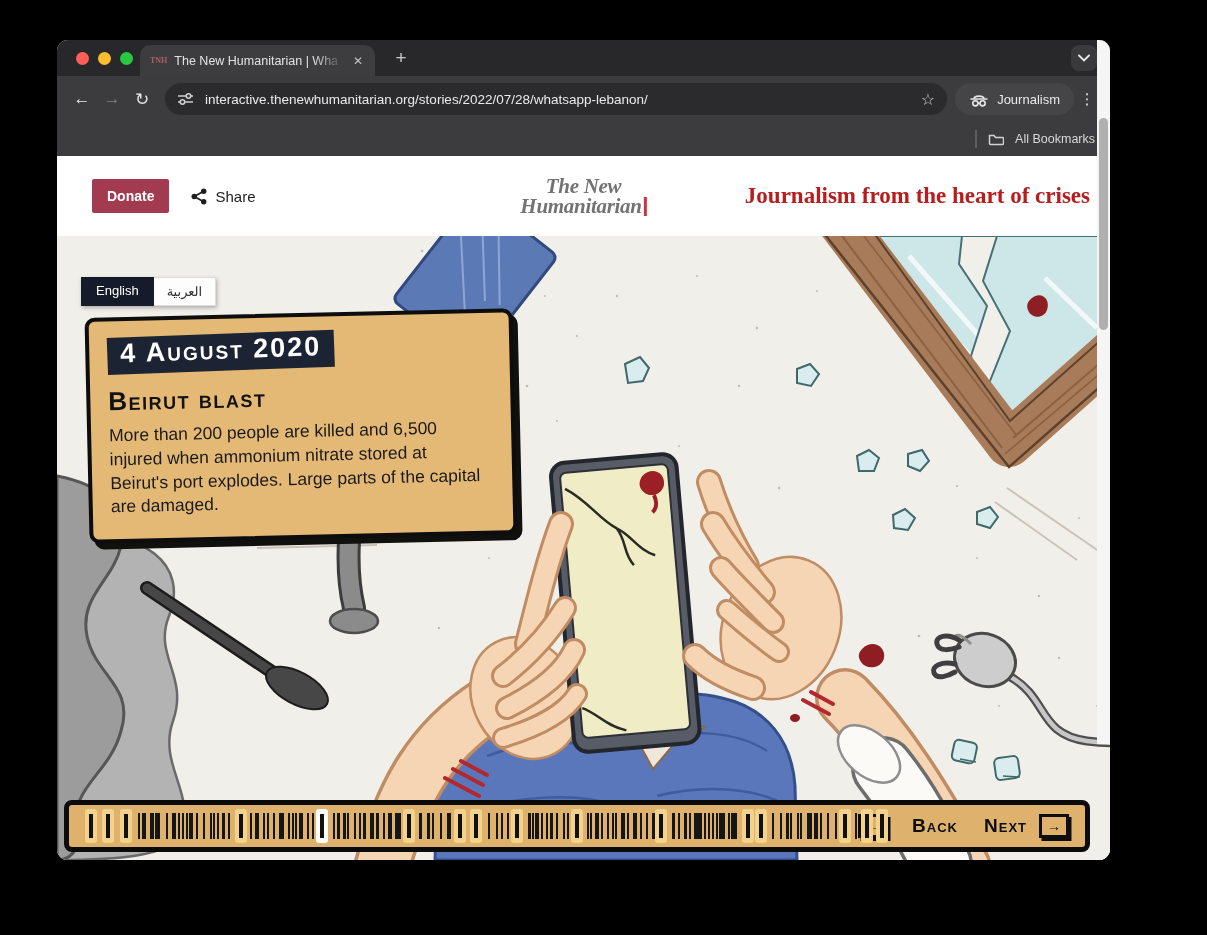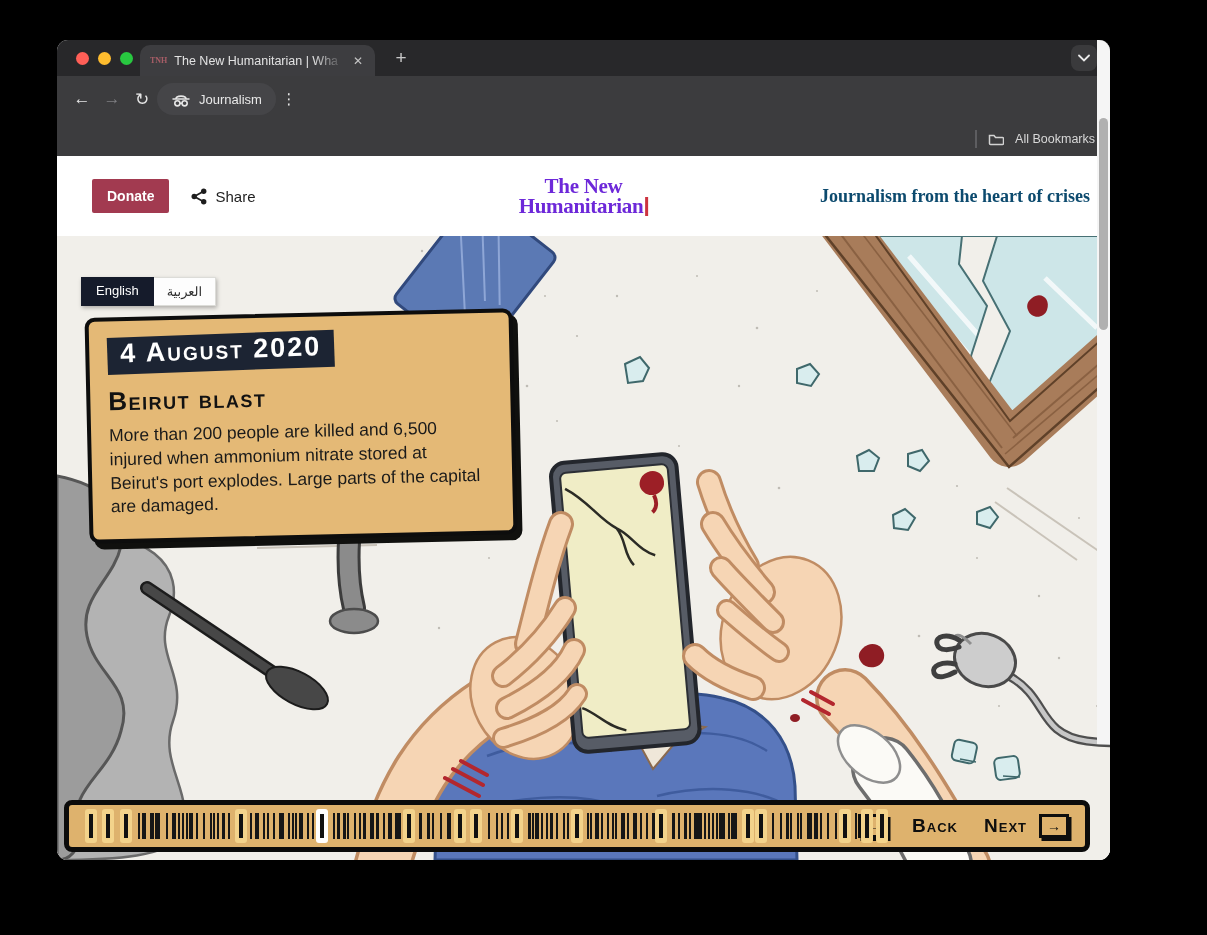--- a/index.html
+++ b/index.html
@@ -44,25 +44,25 @@
   .bm-divider { width:2px; height:18px; background:#5d5d60; }
   .bm-label { color:#d8d8d8; font-size:12.5px; }
 
   
   .page { position:relative; height:704px; background:#fff; }
   .site-header { height:80px; background:#fff; display:flex; align-items:center; position:relative; }
   .donate { margin-left:35px; background:#a23a50; color:#fff; font-weight:bold; font-size:14px;
             padding:9px 15px; border-radius:2px; border:none; }
   .share { display:flex; align-items:center; gap:8px; margin-left:22px; font-size:15px; color:#1e1e1e; }
   .logo { position:absolute; left:50%; transform:translateX(-50%); text-align:center;
-          font-family:"Liberation Serif", serif; font-weight:bold; color:#6d28d9; }
+          font-family:"Liberation Serif", serif; font-weight:bold; color:#737373;font-style:italic; }
   .logo div { font-size:21px; line-height:20px; letter-spacing:-0.3px; }
   .logo-bar { display:inline-block; width:3px; height:19px; background:#cc3340; margin-left:2px; vertical-align:-3px; }
   .tagline { margin-left:auto; margin-right:20px; font-family:"Liberation Serif", serif; font-weight:bold;
-             font-size:18px; color:#0c4a6e; }
+             font-size:23px; color:#b91c1c; }
 
   
   .stage { position:relative; height:624px; background:#f1efea; overflow:hidden; }
   .illu { position:absolute; left:0; top:0; }
 
   .lang { position:absolute; left:24px; top:41px; display:flex; box-shadow:1px 2px 4px rgba(0,0,0,.28); }
   .lang-en { background:#151b2b; color:#fff; font-size:13px; padding:6px 15px; }
   .lang-ar { background:#fdfdfd; color:#2e2e2e; font-size:13px; padding:6px 13px; border:1px solid #dcdcd8; border-left:none; }
 
   .card { position:absolute; left:30px; top:77px; width:428px; background:#e4b976; border:4px solid #0d0d0d;
@@ -116,20 +116,32 @@
       <svg width="12" height="8" viewBox="0 0 12 8">
         <polyline points="1,1.5 6,6.5 11,1.5" fill="none" stroke="#e8e8e8" stroke-width="1.8" stroke-linecap="round"></polyline>
       </svg>
     </div>
   </div>
 
   <div class="toolbar">
     <div class="nav-btn">←</div>
     <div class="nav-btn dim">→</div>
     <div class="nav-btn">↻</div>
+    <div class="urlbar">
+      <svg width="17" height="14" viewBox="0 0 17 14">
+        <g stroke="#cfcfcf" stroke-width="1.6" fill="none">
+          <line x1="1" y1="4" x2="16" y2="4"></line>
+            <circle cx="11.5" cy="4" r="2.2" fill="#2b2b2d"></circle>
+          <line x1="1" y1="10" x2="16" y2="10"></line>
+            <circle cx="5.5" cy="10" r="2.2" fill="#2b2b2d"></circle>
+        </g>
+      </svg>
+      <span class="url-text">interactive.thenewhumanitarian.org/stories/2022/07/28/whatsapp-lebanon/</span>
+      <span class="star">☆</span>
+    </div>
     <div class="incog">
       <svg width="20" height="15" viewBox="0 0 20 15">
         <g stroke="#e6e6e6" stroke-width="1.6" fill="none">
           <line x1="1.5" y1="7" x2="18.5" y2="7"></line>
           <path d="M5,7 C5,3.2 15,3.2 15,7"></path>
           <circle cx="6.4" cy="11.3" r="2.6"></circle>
             <circle cx="13.6" cy="11.3" r="2.6"></circle>
           <line x1="9" y1="11.3" x2="11" y2="11.3"></line>
         </g>
       </svg>

